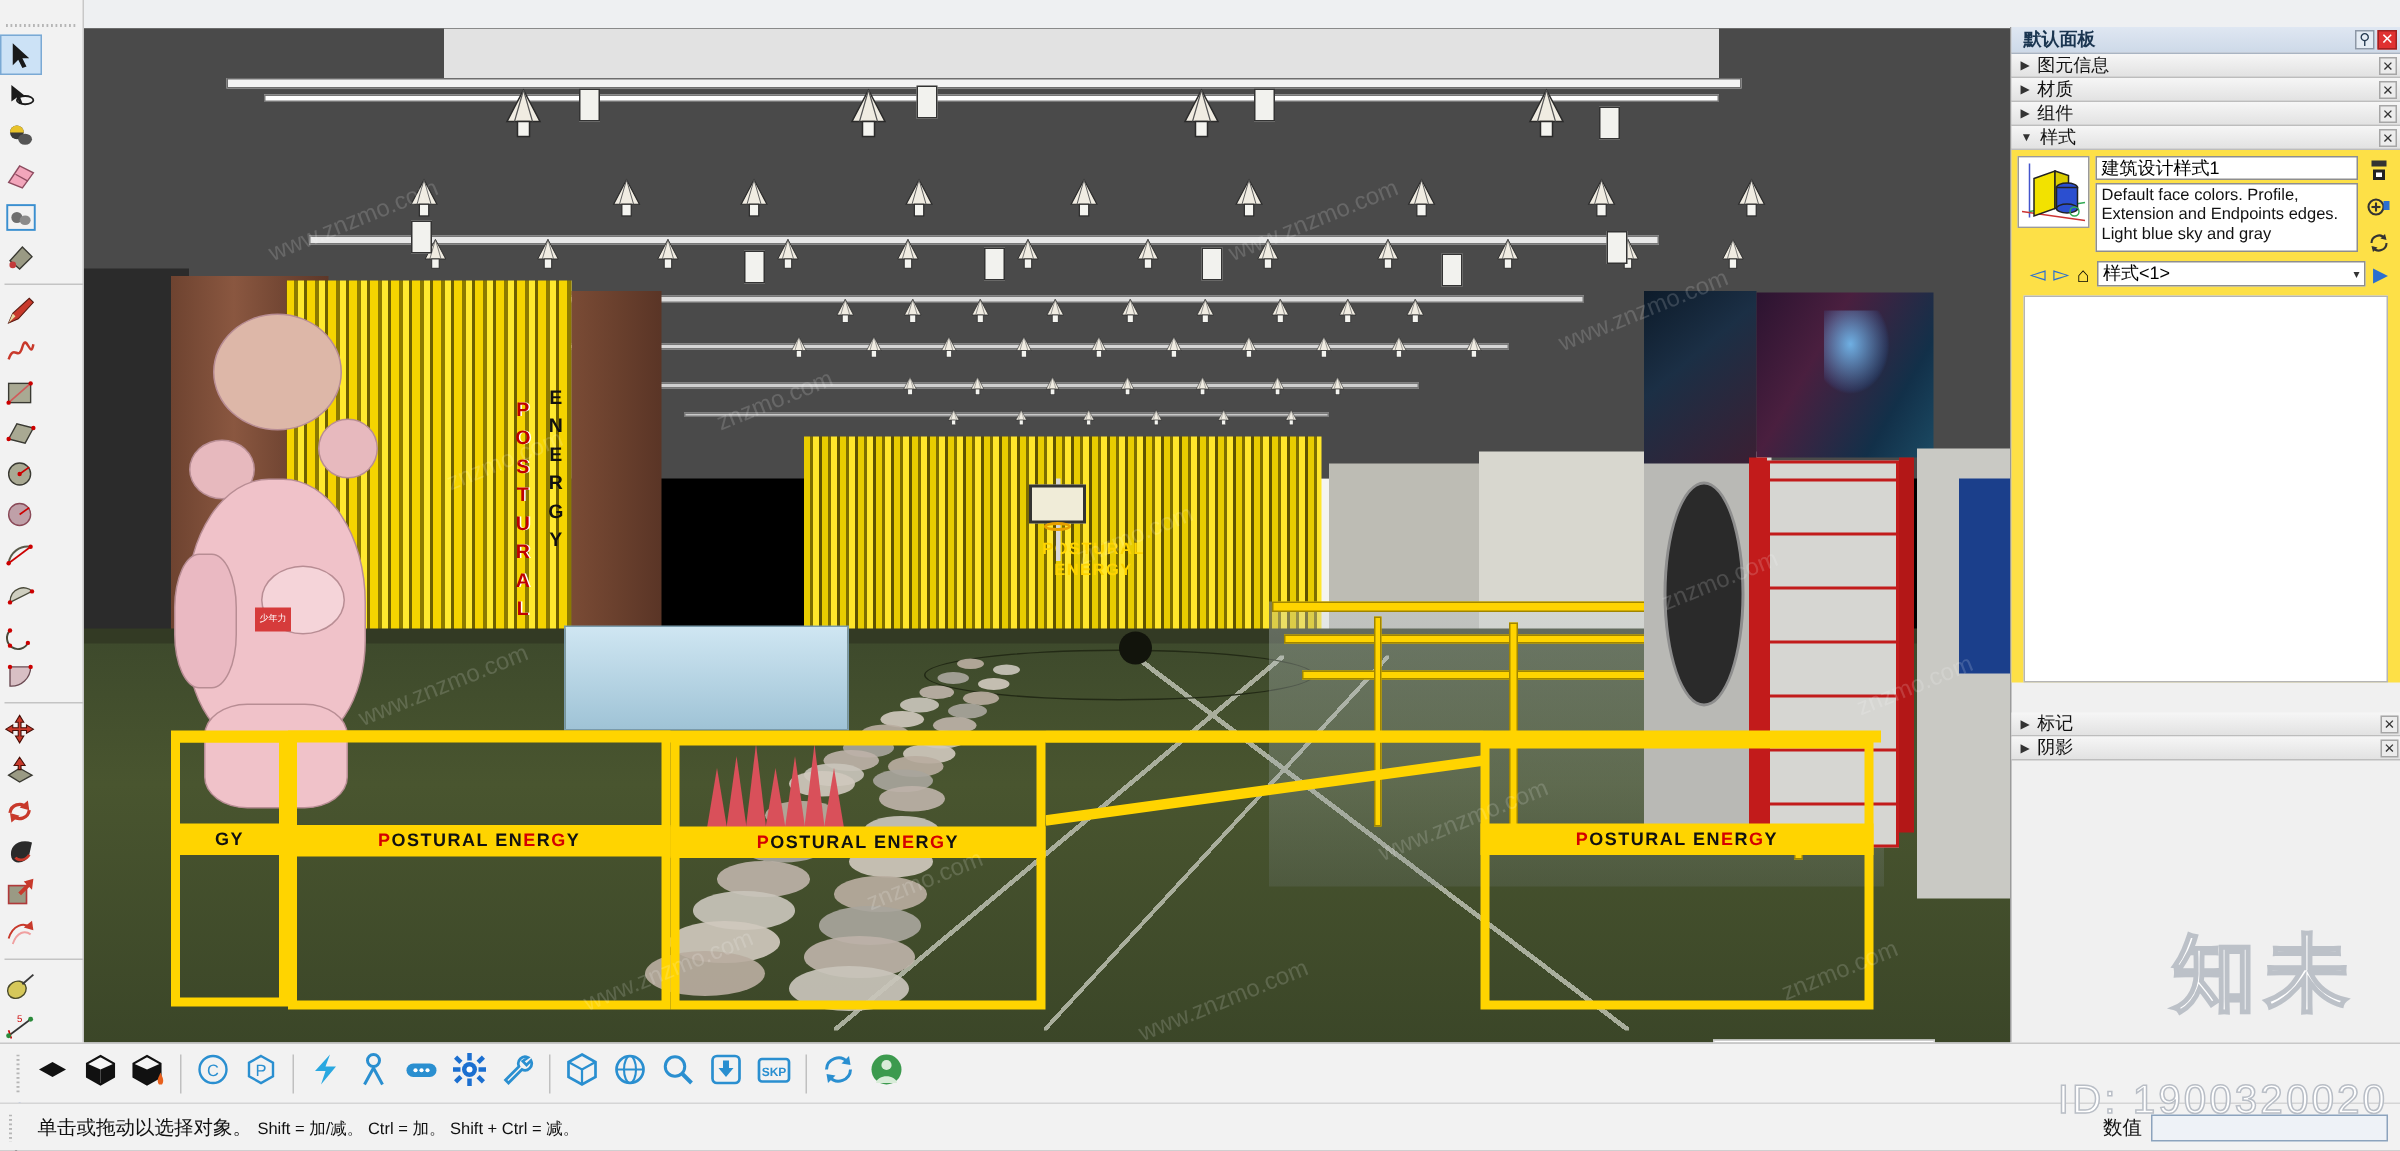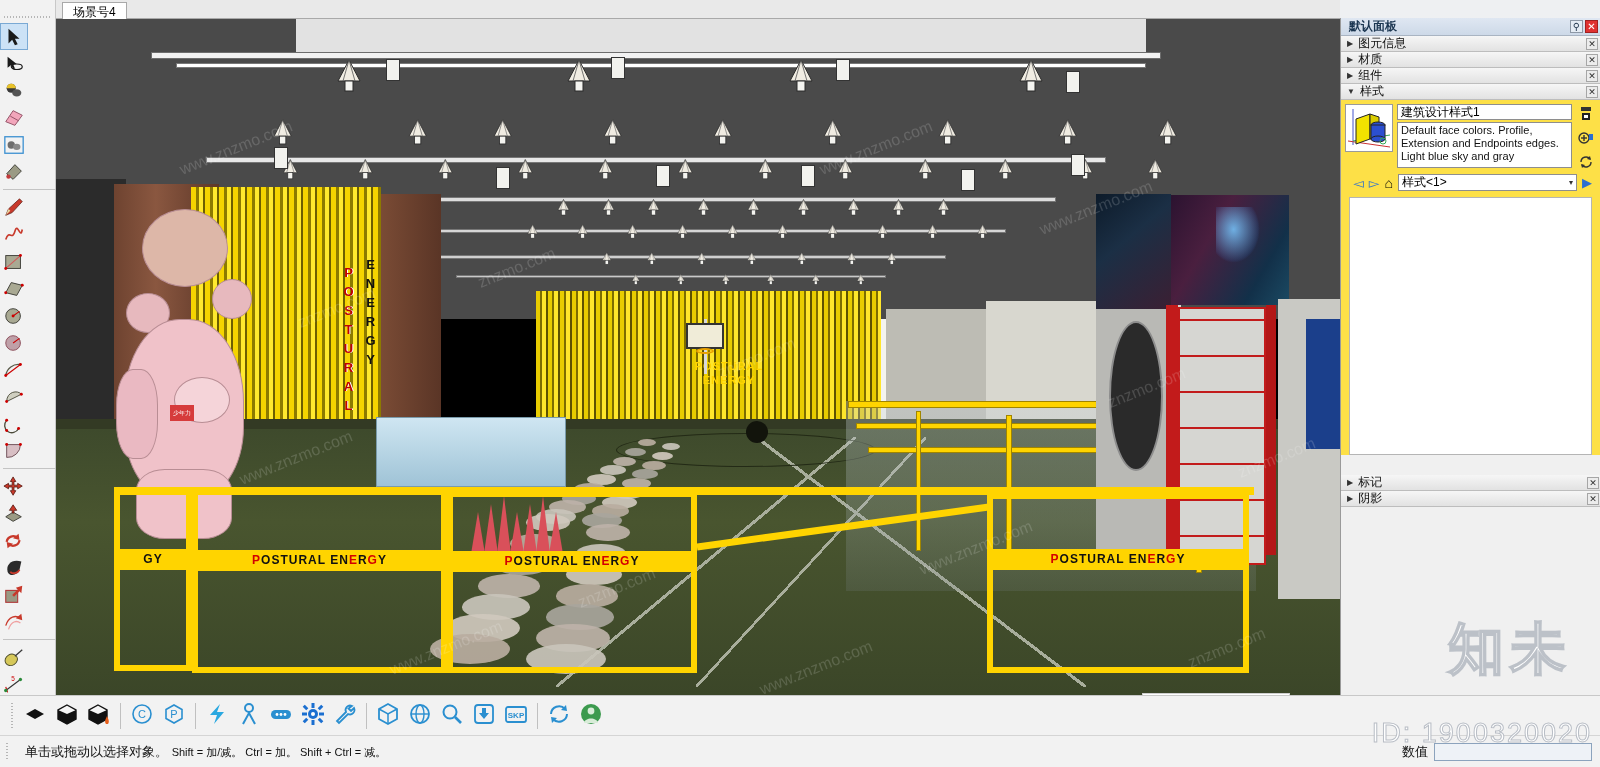--- a/index.html
+++ b/index.html
@@ -512,23 +512,20 @@
                 <text x="12" y="10" font-size="7" fill="#111">A1</text>
                 <line x1="10" y1="11" x2="4" y2="19" stroke="#333" stroke-width="1.2"></line>
                 <polygon points="2,21 4,14 7,17" fill="#222"></polygon>
               </svg>
             </span>
           </div>
         </div>
       </div>
   </div>
 
-  <div id="tabbar">
-    <div id="scene-tab">场景号4</div>
-  </div>
 
   <div id="viewport">
 
     <div class="vp" id="ceiling"></div>
     <div class="vp" id="ceil-light-strip"></div>
     <div class="vp" id="ceil-band1"></div>
     <div class="vp" id="ceil-band2"></div>
     <div class="vp" id="ceil-band3"></div>
     <div class="vp" id="ceil-band4"></div>
     <div class="vp" id="ceil-band5"></div>

